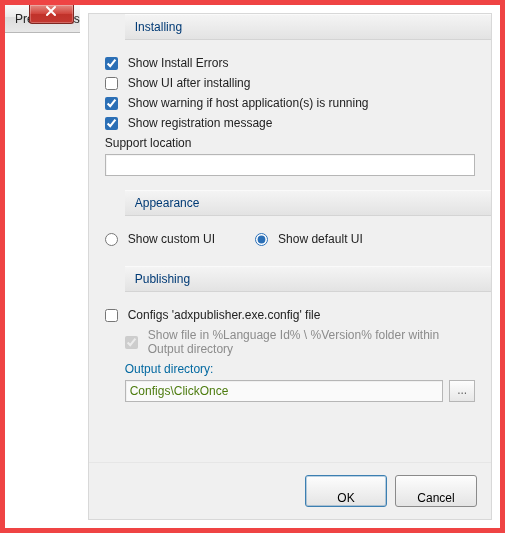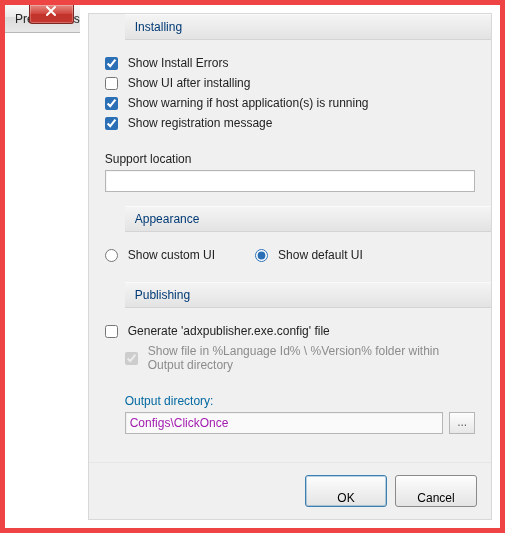--- a/index.html
+++ b/index.html
@@ -72,38 +72,38 @@
     color: #222;
   }
   .row.disabled { color: #8c8c8c; }
   .row label { cursor: default; }
   input[type=checkbox], input[type=radio] {
     margin: 0 4px 0 0;
     width: 13px; height: 13px;
     accent-color: #2b6fb6;
   }
   .field-label {
-    margin-top: 22px;
+    margin-top: 6px;
     margin-bottom: 4px;
     color: #222;
   }
   .field-label.disabled { color: #0369a1; }
   .text-input {
     width: 100%;
     height: 22px;
     border: 1px solid #b6b6b6;
     background: #fff;
     padding: 2px 4px;
     font-family: inherit;
     font-size: 12px;
     box-shadow: inset 1px 1px 0 rgba(0,0,0,0.04);
   }
   .text-input[disabled] {
     background: #fafafa;
-    color: #a21caf;
+    color: #4d7c0f;
   }
   .radio-row { display:flex; gap:40px; }
   .sub-indent { padding-left: 20px; }
   .outdir-row { display:flex; gap:6px; align-items:center; }
   .browse-btn {
     width: 28px; height: 22px;
     border: 1px solid #b6b6b6;
     background: linear-gradient(to bottom,#fdfdfd,#e7e7e7);
     font-size: 12px;
     line-height: 18px;
@@ -192,21 +192,21 @@
             <input type="radio" name="uiopt" id="r1" checked="" style="">
             <label for="r1">Show default UI</label>
           </div>
         </div>
       </div>
 
       <div class="section-head">Publishing</div>
       <div class="section-body">
         <div class="row">
           <input type="checkbox" id="cb5" style="">
-          <label for="cb5">Generate 'adxpublisher.exe.config' file</label>
+          <label for="cb5">Configs 'adxpublisher.exe.config' file</label>
         </div>
         <div class="sub-indent">
           <div class="row disabled">
             <input type="checkbox" id="cb6" disabled="" checked="" style="">
             <label for="cb6">Show file in %Language Id% \ %Version% folder within Output directory</label>
           </div>
           <div class="field-label disabled">Output directory:</div>
           <div class="outdir-row">
             <input type="text" class="text-input" disabled="" value="Configs\ClickOnce" style="">
             <div class="browse-btn">...</div>

